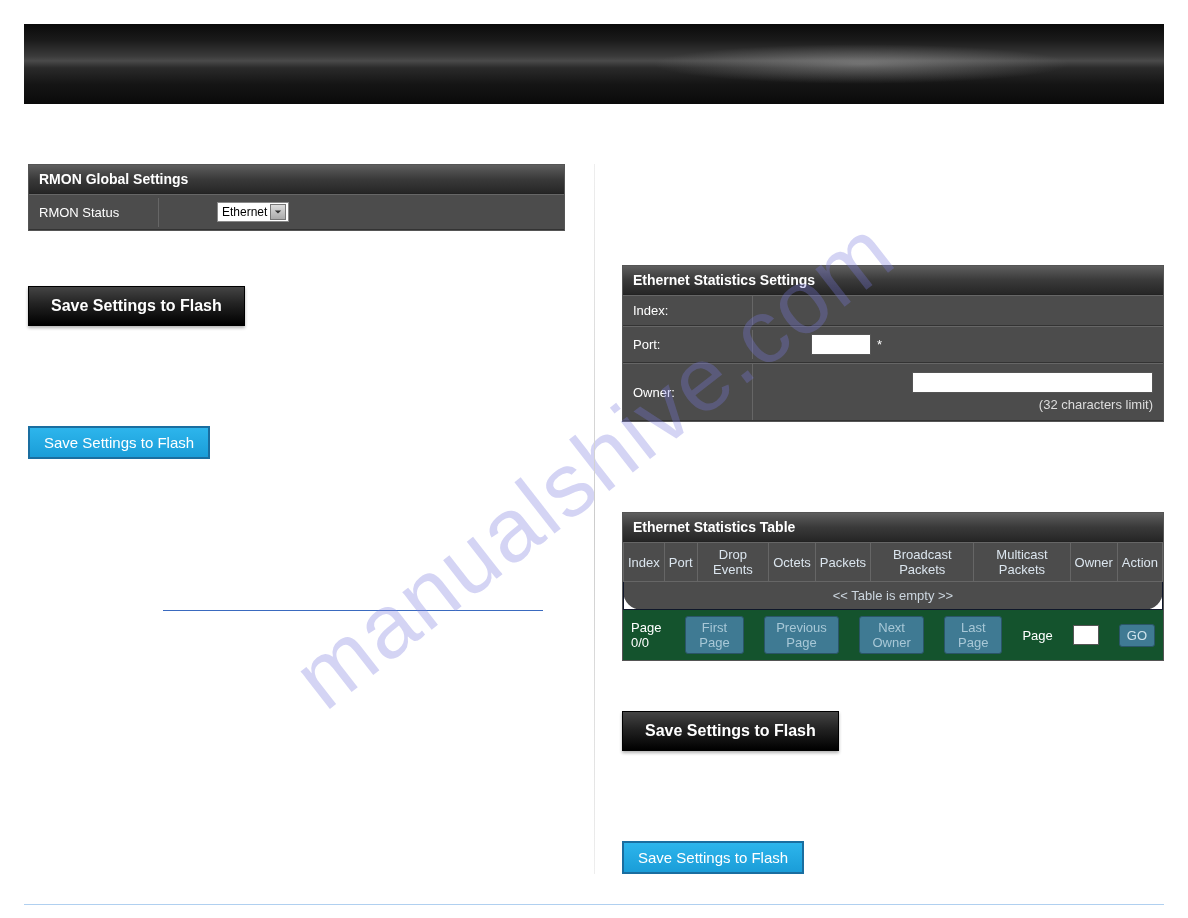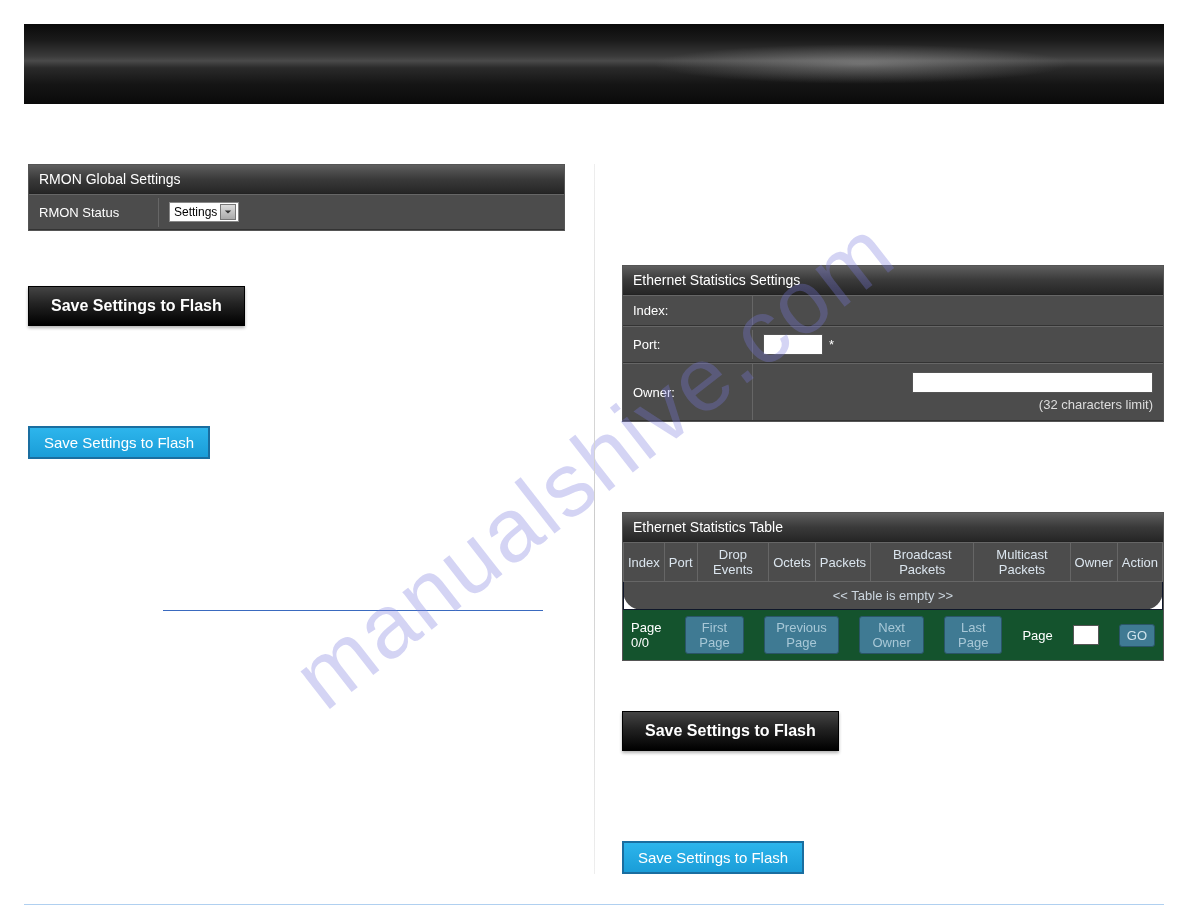--- a/index.html
+++ b/index.html
@@ -43,33 +43,34 @@
       bottom: 0;
       width: 1px;
       background: linear-gradient(to bottom, #eee 0%, #ccc 50%, #eee 100%);
     }
     .panel {
       border: 1px solid #555;
     }
     .panel-header {
       background: linear-gradient(to bottom, #5e5e5e 0%, #3a3a3a 50%, #262626 100%);
       color: #fff;
-      font-weight: normal;
+      font-weight: bold;
       font-size: 14px;
       padding: 6px 10px;
       border-bottom: 1px solid #222;
     }
     .panel-row {
       display: flex;
       align-items: center;
       background: #4c4c4c;
       color: #fff;
       font-size: 13px;
       border-top: 1px solid #666;
       border-bottom: 1px solid #333;
+      gap: 48px;
     }
     .panel-row:first-of-type {
       border-top: none;
     }
     .panel-cell-label {
       padding: 7px 10px;
       width: 130px;
       box-sizing: border-box;
       border-right: 1px solid #666;
     }
@@ -242,21 +243,21 @@
   <div class="divider"></div>
 
   <div class="col-left">
 
     <div class="panel" style="width:535px;">
       <div class="panel-header">RMON Global Settings</div>
       <div class="panel-row">
         <div class="panel-cell-label">RMON Status</div>
         <div class="panel-cell-value">
           <span class="select-disabled">
-            <span>Settings</span>
+            <span>Ethernet</span>
             <span class="dropdown-btn">
               <svg viewBox="0 0 10 6">
                   <path d="M1 1 L5 5 L9 1 Z" fill="#333"></path>
                 </svg>
             </span>
           </span>
         </div>
       </div>
     </div>
 

